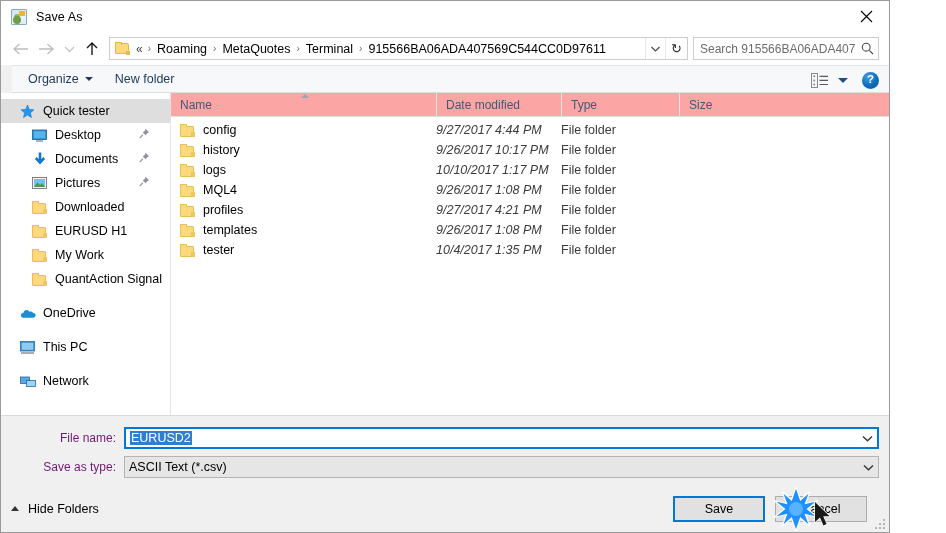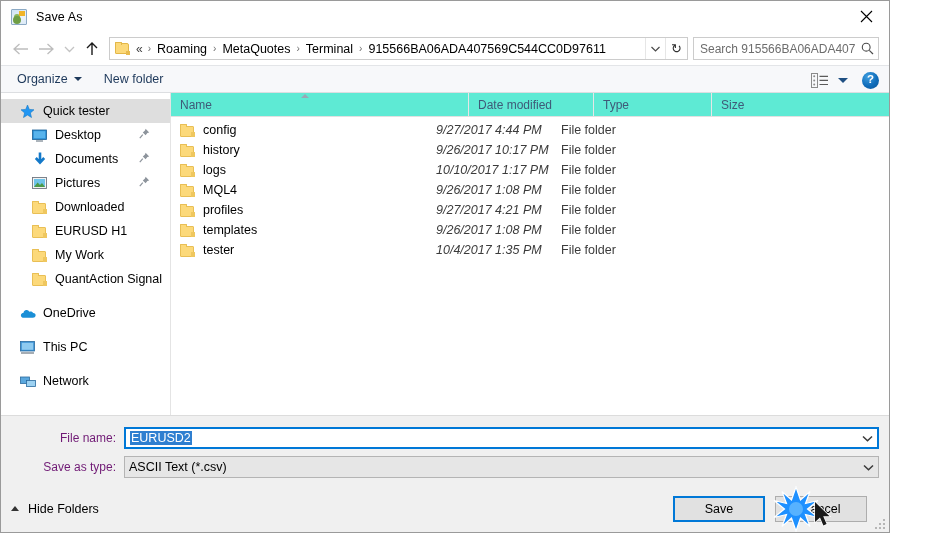--- a/index.html
+++ b/index.html
@@ -173,20 +173,21 @@
   .toolbar {
     height: 28px;
     background: #f7f8fa;
     border-top: 1px solid #e3e5e8;
     border-bottom: 1px solid #dcdee1;
     display: flex;
     align-items: center;
     padding-left: 16px;
     flex: 0 0 auto;
     position: relative;
+    margin-left: 11px;
   }
   .tb-item {
     font-size: 12.5px;
     color: #1e395b;
     margin-right: 22px;
     display: flex; align-items: center;
   }
   .tb-caret {
     margin-left: 6px;
     width:0;height:0;
@@ -281,40 +282,40 @@
     display: flex;
     flex-direction: column;
     background: #ffffff;
     min-width: 0;
   }
   .colheader {
     height: 24px;
     display: flex;
     align-items: flex-end;
     border-bottom: 1px solid #e1e1e1;
-    background: #5eead4;
+    background: #fca5a5;
     flex: 0 0 auto;
     position: relative;
   }
   .col {
     font-size: 12px;
     color: #3f5a78;
     padding-bottom: 4px;
     padding-left: 9px;
     height: 23px;
     display: flex;
     align-items: flex-end;
     border-left: 1px solid #e6e6e6;
     box-sizing: border-box;
     flex: 0 0 auto;
     position: relative;
   }
   .col:first-child { border-left: none; }
   .col-name { width: 265px; }
-  .col-date { width: 125px; margin-left: 32px; }
+  .col-date { width: 125px; }
   .col-type { width: 118px; }
   .col-size { width: 82px; }
   .sortmark {
     position: absolute;
     left: 130px; top: 1px;
     width: 0;height:0;
     border-left:4px solid transparent;
     border-right:4px solid transparent;
     border-bottom:4px solid #9aa7b5;
   }

